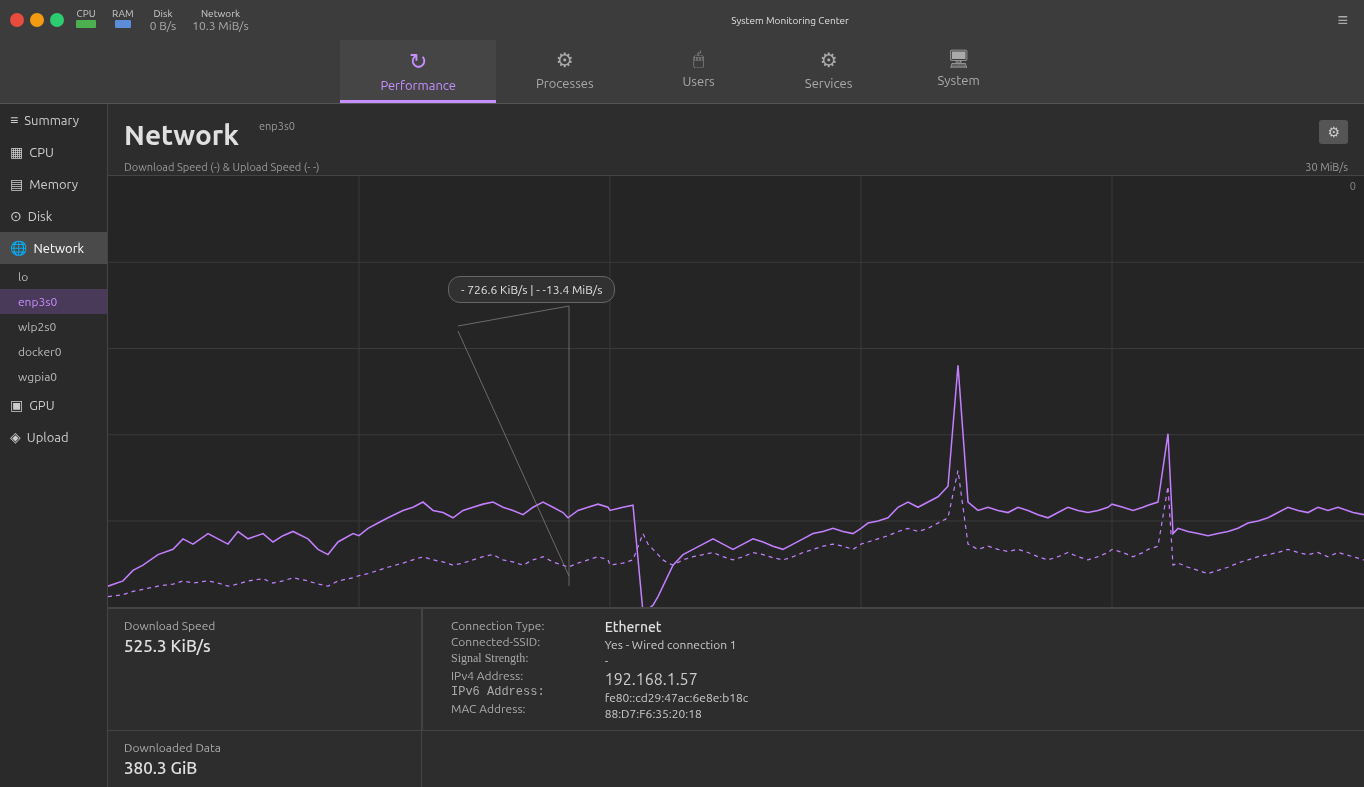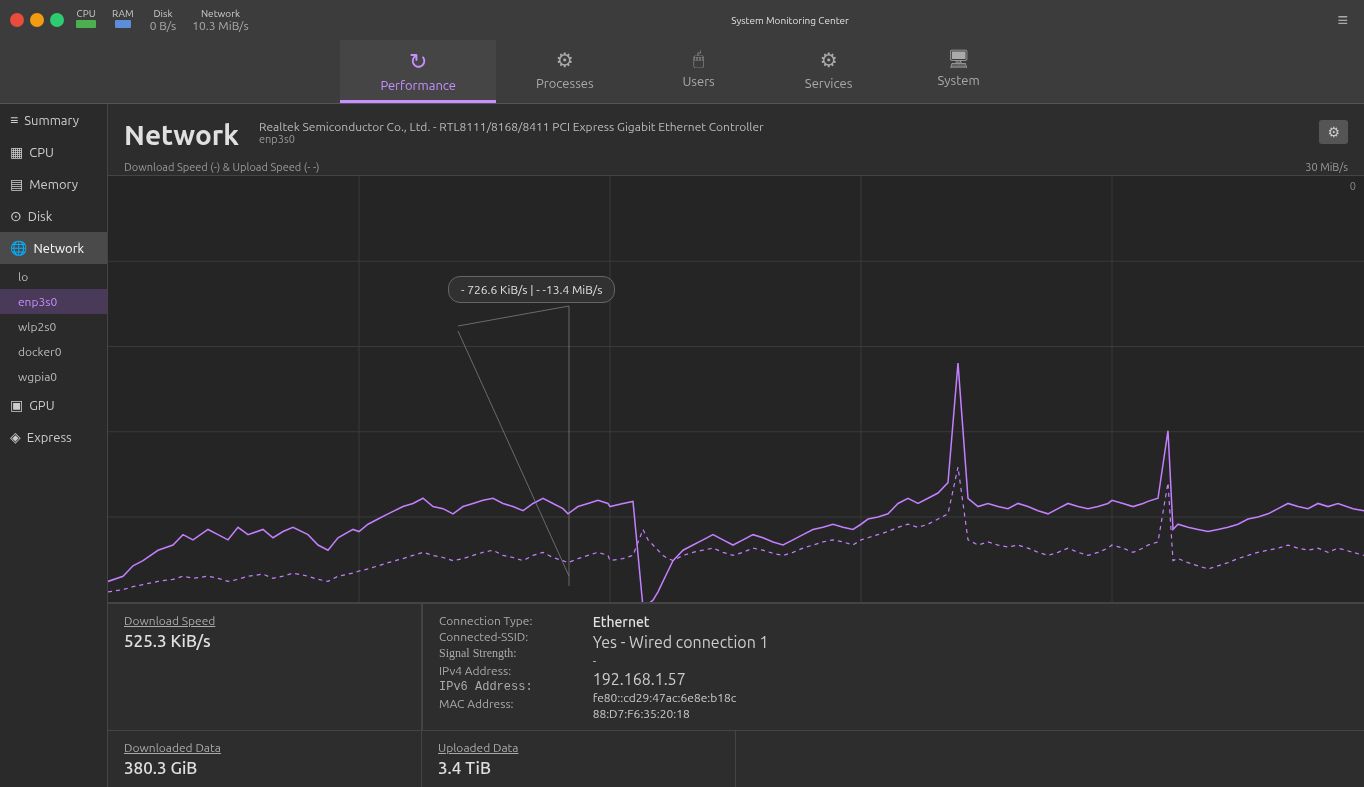--- a/index.html
+++ b/index.html
@@ -197,21 +197,21 @@
       left: 28%;
     }
     .stat-cell {
       padding: 10px 16px;
       border-right: 1px solid #444;
       display: flex;
       flex-direction: column;
       gap: 4px;
     }
     .stat-cell:last-child { border-right: none; }
-    .stat-label { font-size: 12px; color: #aaa; text-decoration: underline; }
+    .stat-label { font-size: 12px; color: #aaa; }
     .stat-value { font-size: 17px; color: #e0e0e0; font-weight: 500; }
     .info-key { color: #aaa; }
 
     .chart-y-label {
       position: absolute;
       right: 6px;
       top: 4px;
       font-size: 11px;
       color: #888;
     }
@@ -314,30 +314,29 @@
     </div>
     <div class="sidebar-sub">
       <span>wgpia0</span>
     </div>
     <div class="sidebar-item">
       <span class="sidebar-icon">▣</span>
       <span>GPU</span>
     </div>
     <div class="sidebar-item">
       <span class="sidebar-icon">◈</span>
-      <span>Express</span>
+      <span>Upload</span>
     </div>
   </div>
 
   <div class="content">
 
     <div class="network-header">
       <div class="network-title">Network</div>
       <div class="network-info">
-        <div class="network-device">Realtek Semiconductor Co., Ltd. - RTL8111/8168/8411 PCI Express Gigabit Ethernet Controller</div>
         <div class="network-iface">enp3s0</div>
       </div>
       <button class="settings-btn">⚙</button>
     </div>
 
     <div class="chart-header">
       <span>Download Speed (-) &amp; Upload Speed (- -)</span>
       <span>30 MiB/s</span>
     </div>
 
@@ -393,21 +392,21 @@
 
       <span class="chart-y-label" style="position:absolute; bottom:4px; right:8px;">0</span>
     </div>
 
     <div style="display:grid; grid-template-columns:1fr 1fr 1fr 1fr; border-top:1px solid #444; flex-shrink:0; background:#2d2d2d;">
       <div class="stat-cell">
         <span class="stat-label">Download Speed</span>
         <span class="stat-value">525.3 KiB/s</span>
       </div>
 
-      <div style="grid-column: span 2; padding:10px 16px; border-left:1px solid #444;">
+      <div style="grid-column: span 2; padding:10px 28px; border-left:1px solid #444;">
         <div style="display:flex; gap:60px;">
           <div style="display:flex; flex-direction:column; gap:3px;">
             <div style="display:flex; gap:8px; font-size:12px;">
               <span class="info-key">Connection Type:</span>
             </div>
             <div style="display:flex; gap:8px; font-size:12px;">
               <span class="info-key">Connected-SSID:</span>
             </div>
             <div style="display:flex; gap:8px; font-size:12px;font-family:Liberation Serif, serif;">
               <span class="info-key">Signal Strength:</span>
@@ -417,35 +416,31 @@
             </div>
             <div style="display:flex; gap:8px; font-size:12px;font-family:Liberation Mono, monospace;">
               <span class="info-key">IPv6 Address:</span>
             </div>
             <div style="display:flex; gap:8px; font-size:12px;">
               <span class="info-key">MAC Address:</span>
             </div>
           </div>
           <div style="display:flex; flex-direction:column; gap:3px;">
             <div style="font-size:14px; font-weight:500; color:#e0e0e0;">Ethernet</div>
-            <div style="font-size:16px; color:#ccc;">Yes - Wired connection 1</div>
+            <div style="font-size:12px; color:#ccc;">Yes - Wired connection 1</div>
             <div style="font-size:12px; color:#ccc;">-</div>
             <div style="font-size:16px; color:#ccc;">192.168.1.57</div>
             <div style="font-size:12px; color:#ccc;">fe80::cd29:47ac:6e8e:b18c</div>
             <div style="font-size:12px; color:#ccc;">88:D7:F6:35:20:18</div>
           </div>
         </div>
       </div>
     </div>
 
     <div style="display:grid; grid-template-columns:1fr 1fr 1fr 1fr; border-top:1px solid #444; flex-shrink:0; background:#2d2d2d;">
       <div class="stat-cell">
         <span class="stat-label">Downloaded Data</span>
         <span class="stat-value">380.3 GiB</span>
       </div>
-      <div class="stat-cell">
-        <span class="stat-label">Uploaded Data</span>
-        <span class="stat-value">3.4 TiB</span>
-      </div>
       <div style="grid-column: span 2;"></div>
     </div>
   </div>
 </div>
 
 </body></html>

